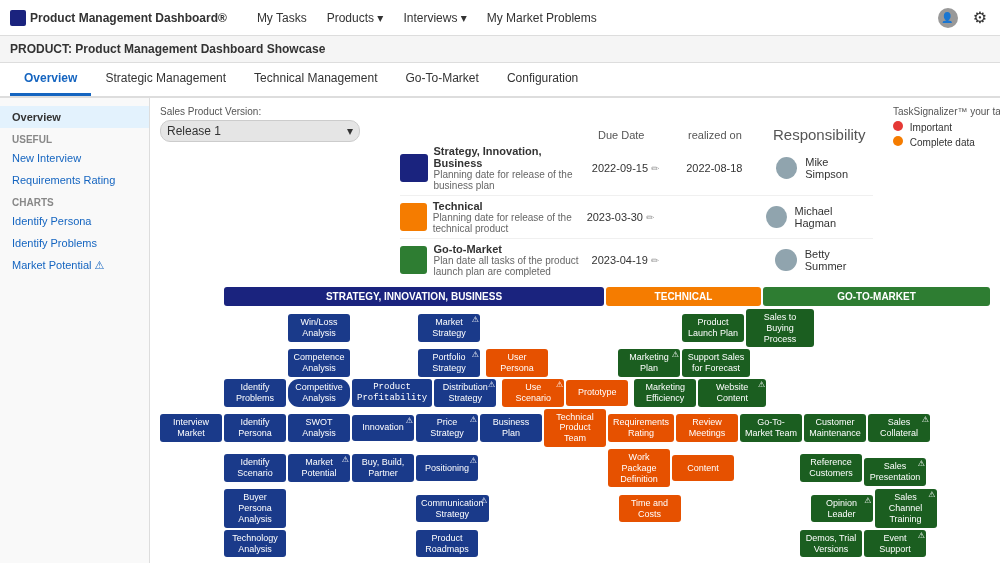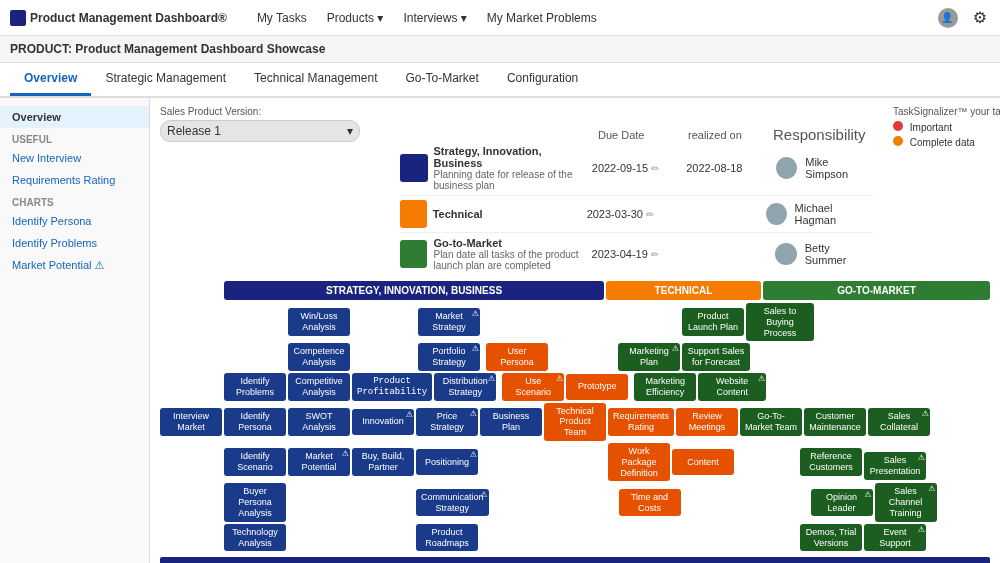--- a/index.html
+++ b/index.html
@@ -134,20 +134,21 @@
           <div style="display:flex;align-items:center;gap:4px;">
             <div class="avatar-circle"></div>
             <span class="person-name">Mike Simpson</span>
           </div>
         </div>
 
         <div style="display:flex; align-items:center; gap:6px; margin-bottom:4px; border-bottom:1px solid #f0f0f0; padding-bottom:4px;">
           <div class="release-color-box orange"></div>
           <div style="width:155px;">
             <div class="release-title">Technical</div>
+            <div class="release-subtitle">Planning date for release of the technical product</div>
           </div>
           <div style="width:90px; font-size:11px;">2023-03-30 <span class="edit-icon">✏</span></div>
           <div style="width:85px; font-size:11px;"></div>
           <div style="display:flex;align-items:center;gap:4px;">
             <div class="avatar-circle"></div>
             <span class="person-name">Michael Hagman</span>
           </div>
         </div>
 
         <div style="display:flex; align-items:center; gap:6px; margin-bottom:4px;">
@@ -216,21 +217,21 @@
           <div class="wf-card orange" style="flex:0 0 62px;">User Persona</div>
           <div style="flex:0 0 62px;"></div>
           <div style="flex:0 0 2px;"></div>
           <div class="wf-card green" style="flex:0 0 62px;">Marketing Plan<span class="warn">⚠</span></div>
           <div class="wf-card green" style="flex:0 0 68px;">Support Sales for Forecast</div>
         </div>
 
         <div style="display:flex;gap:2px;align-items:center;">
           <div style="flex:0 0 62px;"></div>
           <div class="wf-card blue" style="flex:0 0 62px;">Identify Problems</div>
-          <div class="wf-card blue" style="flex:0 0 62px;">Competitive Analysis</div>
+          <div class="wf-card blue" style="flex:0 0 62px;border-radius:11px;">Competitive Analysis</div>
           <div class="wf-card blue" style="flex:0 0 62px;font-family:Liberation Mono, monospace;">Product Profitability</div>
           <div class="wf-card blue" style="flex:0 0 62px;">Distribution Strategy<span class="warn">⚠</span></div>
           <div style="flex:0 0 2px;"></div>
           <div class="wf-card orange" style="flex:0 0 62px;">Use Scenario<span class="warn">⚠</span></div>
           <div class="wf-card orange" style="flex:0 0 62px;">Prototype</div>
           <div style="flex:0 0 2px;"></div>
           <div class="wf-card green" style="flex:0 0 62px;">Marketing Efficiency</div>
           <div class="wf-card green" style="flex:0 0 68px;">Website Content<span class="warn">⚠</span></div>
         </div>
 

